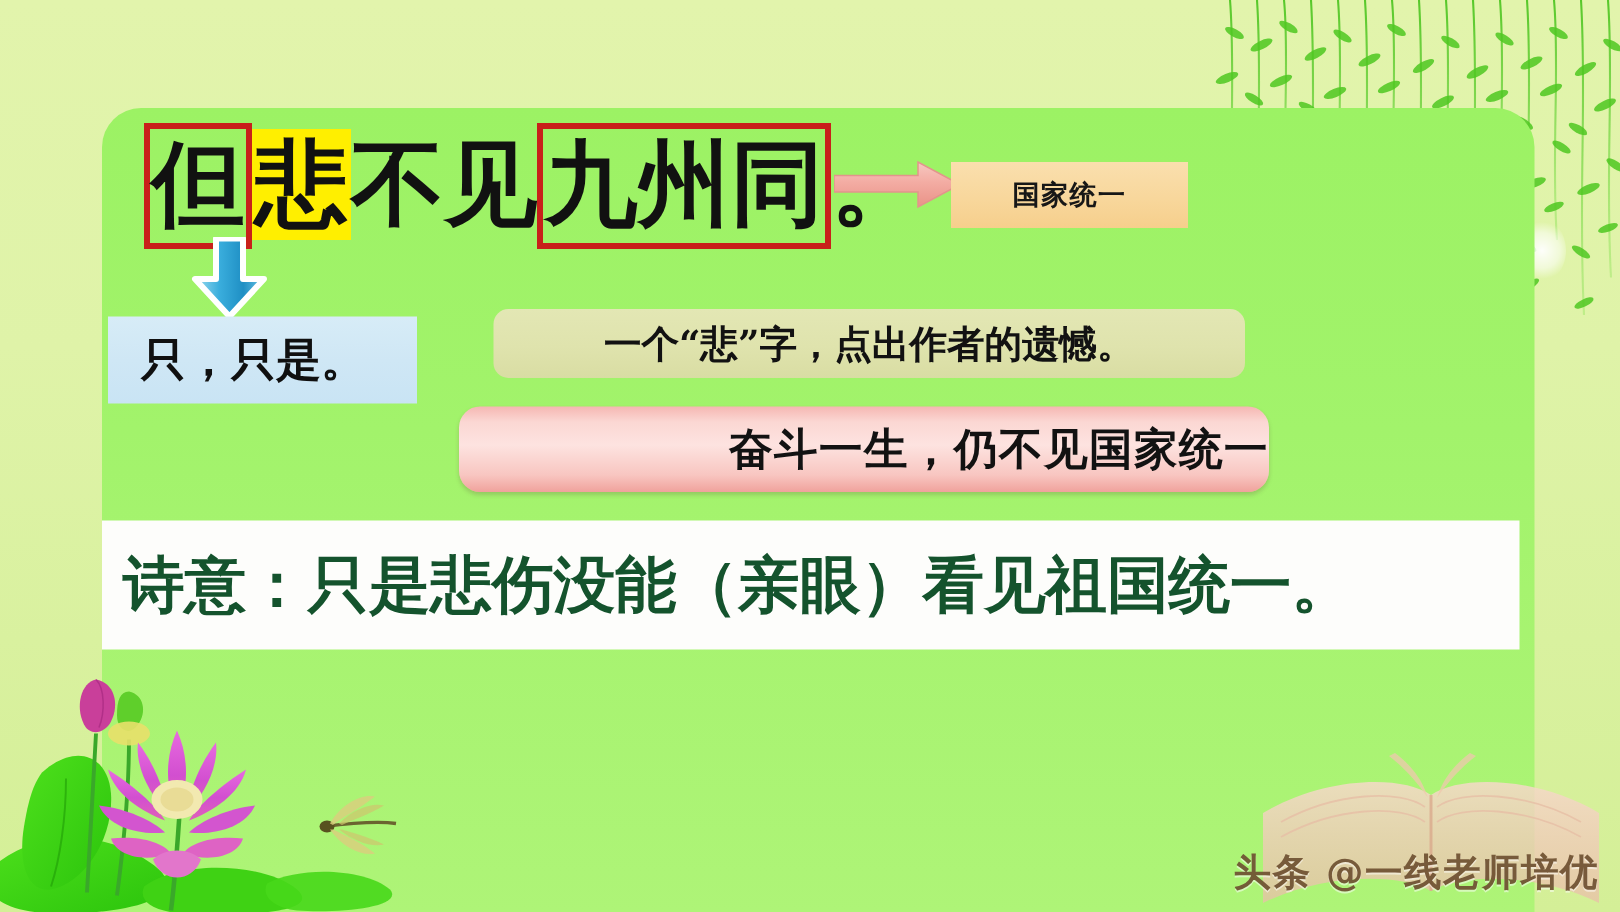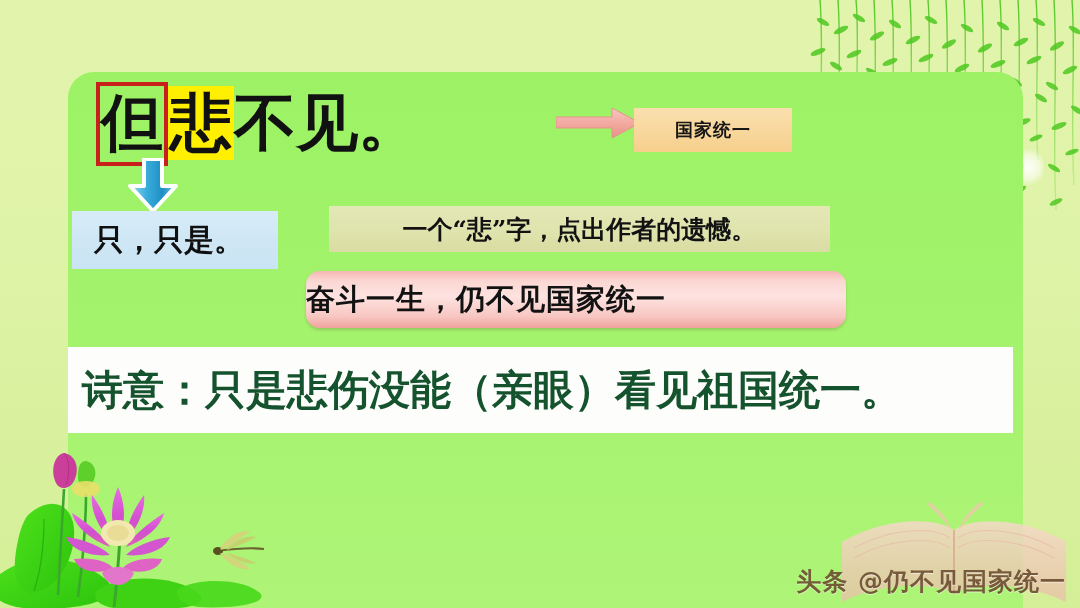--- a/index.html
+++ b/index.html
@@ -158,35 +158,36 @@
     width: 501px;
     height: 46px;
     background: linear-gradient(to bottom, #e3e7b4 0%, #dfe3ad 55%, #d9dda3 100%);
     display: flex;
     align-items: center;
     justify-content: center;
     font-family: "DejaVu Serif", "Liberation Serif", serif;
     font-size: 25px;
     font-weight: 700;
     color: #121212;
+    border-radius: 10px;
   }
 
   
   .box-pink {
     position: absolute;
     left: 306px;
     top: 271px;
     width: 540px;
     height: 57px;
     border-radius: 14px;
     background: linear-gradient(to bottom, #f5b7b2 0%, #fbd7d3 18%, #fde3e0 45%, #f8c6c1 80%, #f0a29c 100%);
     box-shadow: 0 2px 3px rgba(90,60,60,0.22);
     display: flex;
     align-items: center;
-    justify-content: flex-start;
+    justify-content: flex-end;
     font-family: "DejaVu Serif", "Liberation Serif", serif;
     font-size: 29px;
     font-weight: 700;
     color: #121212;
     letter-spacing: 1px;
   }
 
   
   .box-white {
     position: absolute;
@@ -365,20 +366,21 @@
   <div class="bokeh" style="right:154px; top:140px; width:30px; height:40px;"></div>
   <div class="bokeh" style="right:96px;  top:92px;  width:28px; height:36px;"></div>
   <div class="bokeh" style="right:36px;  top:146px; width:32px; height:42px;"></div>
 
   <div class="panel"></div>
 
   <div class="poem-row">
     <span class="poem-char boxed-red">但</span>
     <span class="poem-char hl-yellow">悲</span>
     <span class="poem-char">不见</span>
+    <span class="poem-char boxed-red">九州同</span>
     <span class="period">。</span>
   </div>
 
   <svg class="arrow-right" viewBox="0 0 86 34">
     <defs>
       <linearGradient id="pa" x1="0" y1="0" x2="0" y2="1">
         <stop offset="0%" stop-color="#f6c8c1"></stop>
         <stop offset="45%" stop-color="#f3aca3"></stop>
         <stop offset="100%" stop-color="#e99287"></stop>
       </linearGradient>
@@ -486,15 +488,15 @@
       <path d="M20 58 C56 38 100 36 116 48"></path>
       <path d="M20 68 C56 48 100 46 116 58"></path>
       <path d="M124 48 C140 36 184 38 220 58"></path>
       <path d="M124 58 C140 46 184 48 220 68"></path>
     </g>
     <g fill="#efc9ae" opacity="0.75">
       <path d="M96 12 C112 24 116 36 118 42 C110 30 100 20 92 14 Z"></path>
       <path d="M146 12 C130 24 126 36 124 42 C132 30 142 20 150 14 Z"></path>
     </g>
   </svg>
-  <div class="watermark">头条 @仍不见国家统一</div>
+  <div class="watermark">头条 @一线老师培优</div>
 
 </div>
 
 </body></html>

